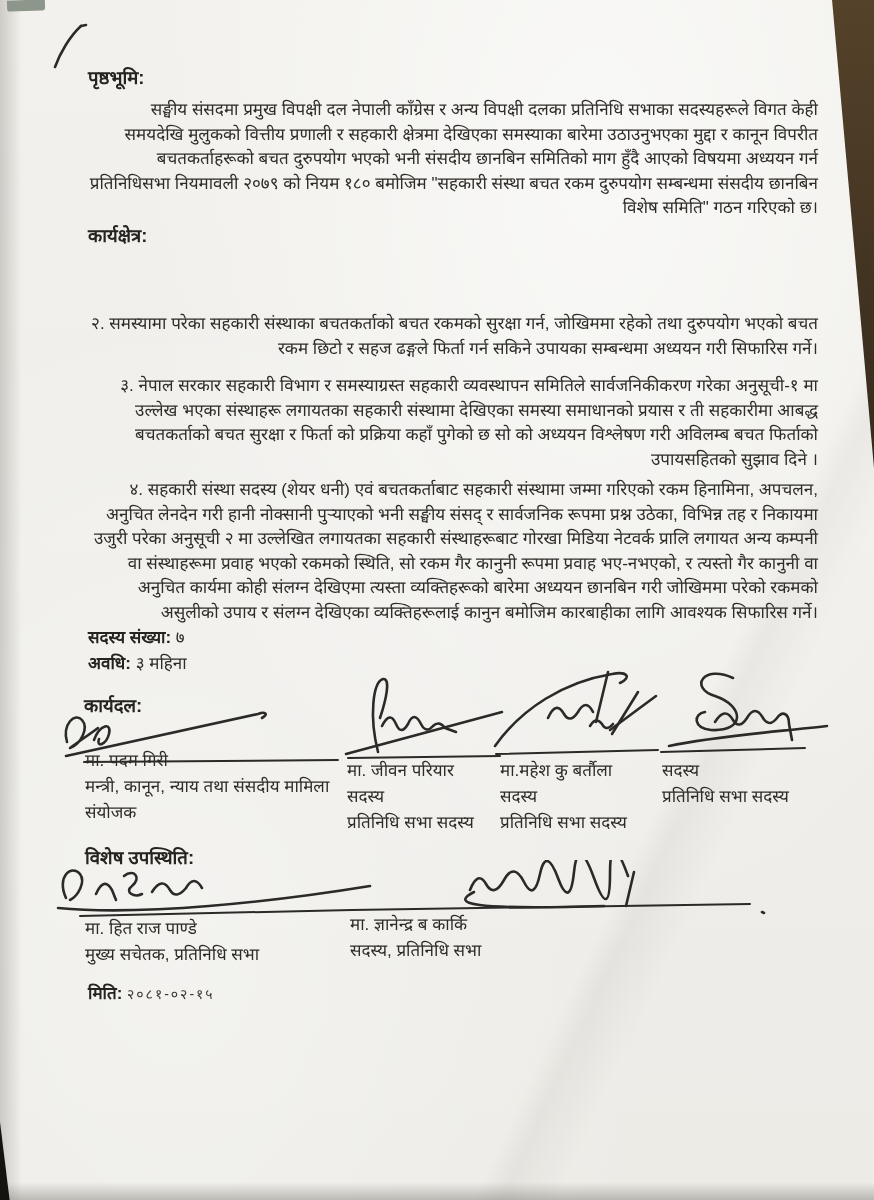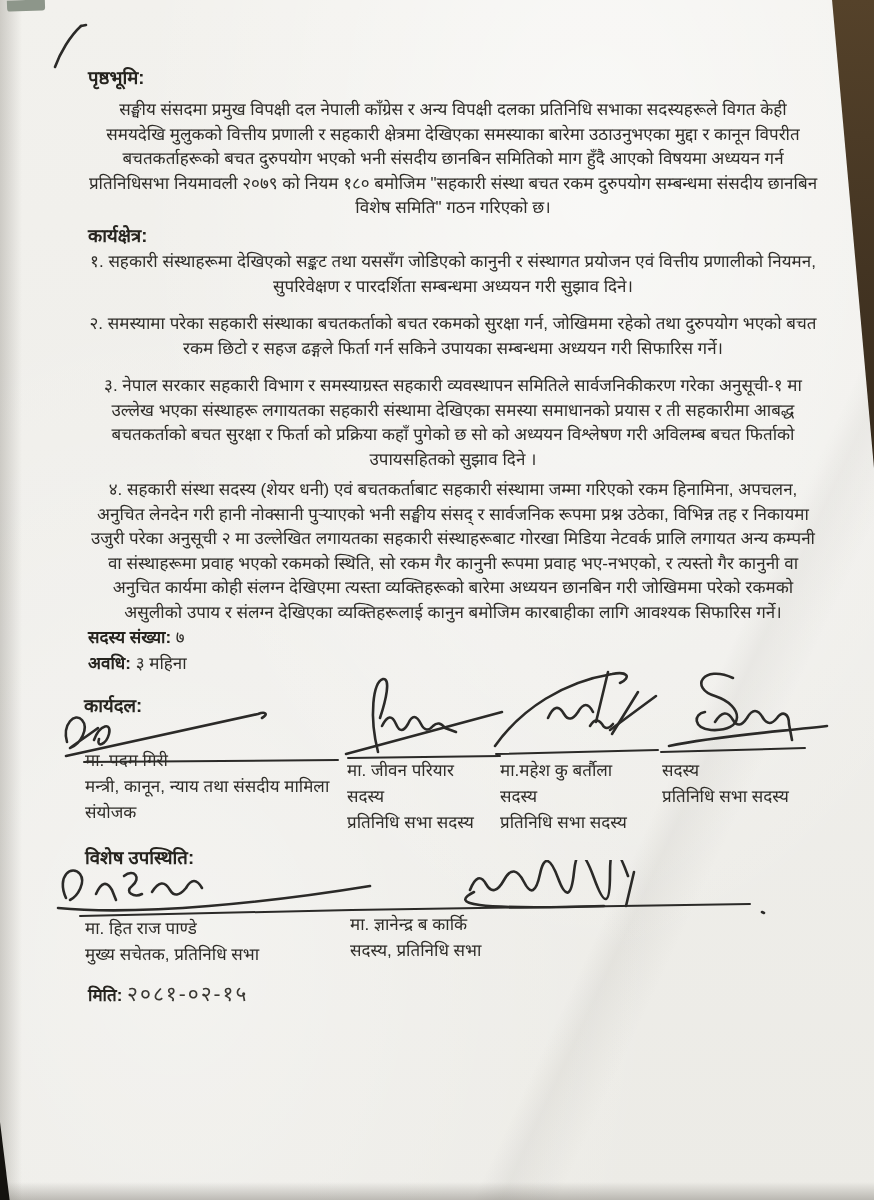--- a/index.html
+++ b/index.html
@@ -32,49 +32,48 @@
     position:absolute;inset:0;
     clip-path:polygon(0 93.5%, 1.1% 100%, 0 100%);
     background:#15130f;
   }
   .top-object{
     position:absolute;left:7px;top:0;width:38px;height:11px;
     background:#8d968a;border-radius:0 0 3px 3px;transform:rotate(-2deg);
   }
   .txt{position:absolute;font-size:17px;line-height:24.5px;}
   .heading{font-weight:700;font-size:18.5px;color:#26241f;}
-  .para{width:730px;text-align:center;}
+  .para{width:730px;text-align:right;}
   .bold{font-weight:700;color:#26241f;margin-top:28px;}
   .sigcol{position:absolute;line-height:26px;font-size:17px;}
   .sig-svg{position:absolute;}
   .sig-svg path{fill:none;stroke:#2b2a28;stroke-linecap:round;stroke-linejoin:round;}
   .ink{stroke-width:2.6;}
   .rule{stroke-width:2;stroke:#3a3834;}
   .date-line{font-size:17px;}
-  .date-value{letter-spacing:2px;font-size:21px;color:#3a3833;}
+  .date-value{letter-spacing:2px;font-size:14px;color:#3a3833;}
 </style>
 </head>
 <body>
 
 <div class="photo">
   <div class="paper"></div>
   <div class="table-wedge"></div>
   <div class="corner-sliver"></div>
   <div class="top-object"></div>
 
   <svg class="sig-svg" style="left:46px;top:18px" width="46" height="56" viewBox="0 0 46 56">
     <path class="ink" d="M9,49 C14,35 24,18 35,8"></path>
     <path class="ink" d="M35,8 l5,-1" stroke-width="2"></path>
   </svg>
 
   <div class="txt heading" style="left:88px;top:66px">पृष्ठभूमि:</div>
   <div class="txt para" style="left:88px;top:98px">सङ्घीय संसदमा प्रमुख विपक्षी दल नेपाली काँग्रेस र अन्य विपक्षी दलका प्रतिनिधि सभाका सदस्यहरूले विगत केही समयदेखि मुलुकको वित्तीय प्रणाली र सहकारी क्षेत्रमा देखिएका समस्याका बारेमा उठाउनुभएका मुद्दा र कानून विपरीत बचतकर्ताहरूको बचत दुरुपयोग भएको भनी संसदीय छानबिन समितिको माग हुँदै आएको विषयमा अध्ययन गर्न प्रतिनिधिसभा नियमावली २०७९ को नियम १८० बमोजिम "सहकारी संस्था बचत रकम दुरुपयोग सम्बन्धमा संसदीय छानबिन विशेष समिति" गठन गरिएको छ।</div>
 
   <div class="txt heading" style="left:88px;top:224px">कार्यक्षेत्र:</div>
-  <div class="txt para" style="left:88px;top:250px">१. सहकारी संस्थाहरूमा देखिएको सङ्कट तथा यससँग जोडिएको कानुनी र संस्थागत प्रयोजन एवं वित्तीय प्रणालीको नियमन,  सुपरिवेक्षण र पारदर्शिता सम्बन्धमा अध्ययन गरी सुझाव दिने।</div>
   <div class="txt para" style="left:88px;top:312px">२. समस्यामा परेका सहकारी संस्थाका बचतकर्ताको बचत रकमको सुरक्षा गर्न, जोखिममा रहेको तथा दुरुपयोग भएको बचत रकम छिटो र सहज ढङ्गले फिर्ता गर्न सकिने उपायका सम्बन्धमा अध्ययन गरी सिफारिस गर्ने।</div>
   <div class="txt para" style="left:88px;top:374px">३. नेपाल सरकार सहकारी विभाग र समस्याग्रस्त सहकारी व्यवस्थापन समितिले सार्वजनिकीकरण  गरेका अनुसूची-१ मा उल्लेख भएका  संस्थाहरू लगायतका सहकारी संस्थामा देखिएका समस्या समाधानको प्रयास र ती सहकारीमा आबद्ध बचतकर्ताको बचत सुरक्षा र फिर्ता को प्रक्रिया कहाँ पुगेको छ सो को अध्ययन  विश्लेषण गरी अविलम्ब बचत फिर्ताको उपायसहितको सुझाव दिने ।</div>
   <div class="txt para" style="left:88px;top:478px">४. सहकारी संस्था सदस्य (शेयर धनी) एवं बचतकर्ताबाट सहकारी संस्थामा जम्मा गरिएको रकम हिनामिना, अपचलन, अनुचित लेनदेन गरी हानी नोक्सानी पुऱ्याएको भनी सङ्घीय संसद् र सार्वजनिक रूपमा प्रश्न उठेका, विभिन्न तह र निकायमा उजुरी परेका अनुसूची २ मा उल्लेखित लगायतका  सहकारी संस्थाहरूबाट गोरखा मिडिया नेटवर्क प्रालि लगायत अन्य कम्पनी वा संस्थाहरूमा प्रवाह भएको रकमको स्थिति, सो रकम गैर कानुनी रूपमा प्रवाह भए-नभएको,  र त्यस्तो गैर कानुनी वा अनुचित  कार्यमा कोही  संलग्न देखिएमा त्यस्ता व्यक्तिहरूको बारेमा अध्ययन छानबिन गरी जोखिममा परेको रकमको असुलीको उपाय र  संलग्न देखिएका व्यक्तिहरूलाई कानुन बमोजिम कारबाहीका लागि आवश्यक सिफारिस गर्ने।</div>
 
   <div class="txt" style="left:88px;top:626px">
     <span class="bold">सदस्य संख्या:</span>
     <span>७</span>
   </div>
   <div class="txt" style="left:88px;top:652px">
     <span class="bold">अवधि:</span>

